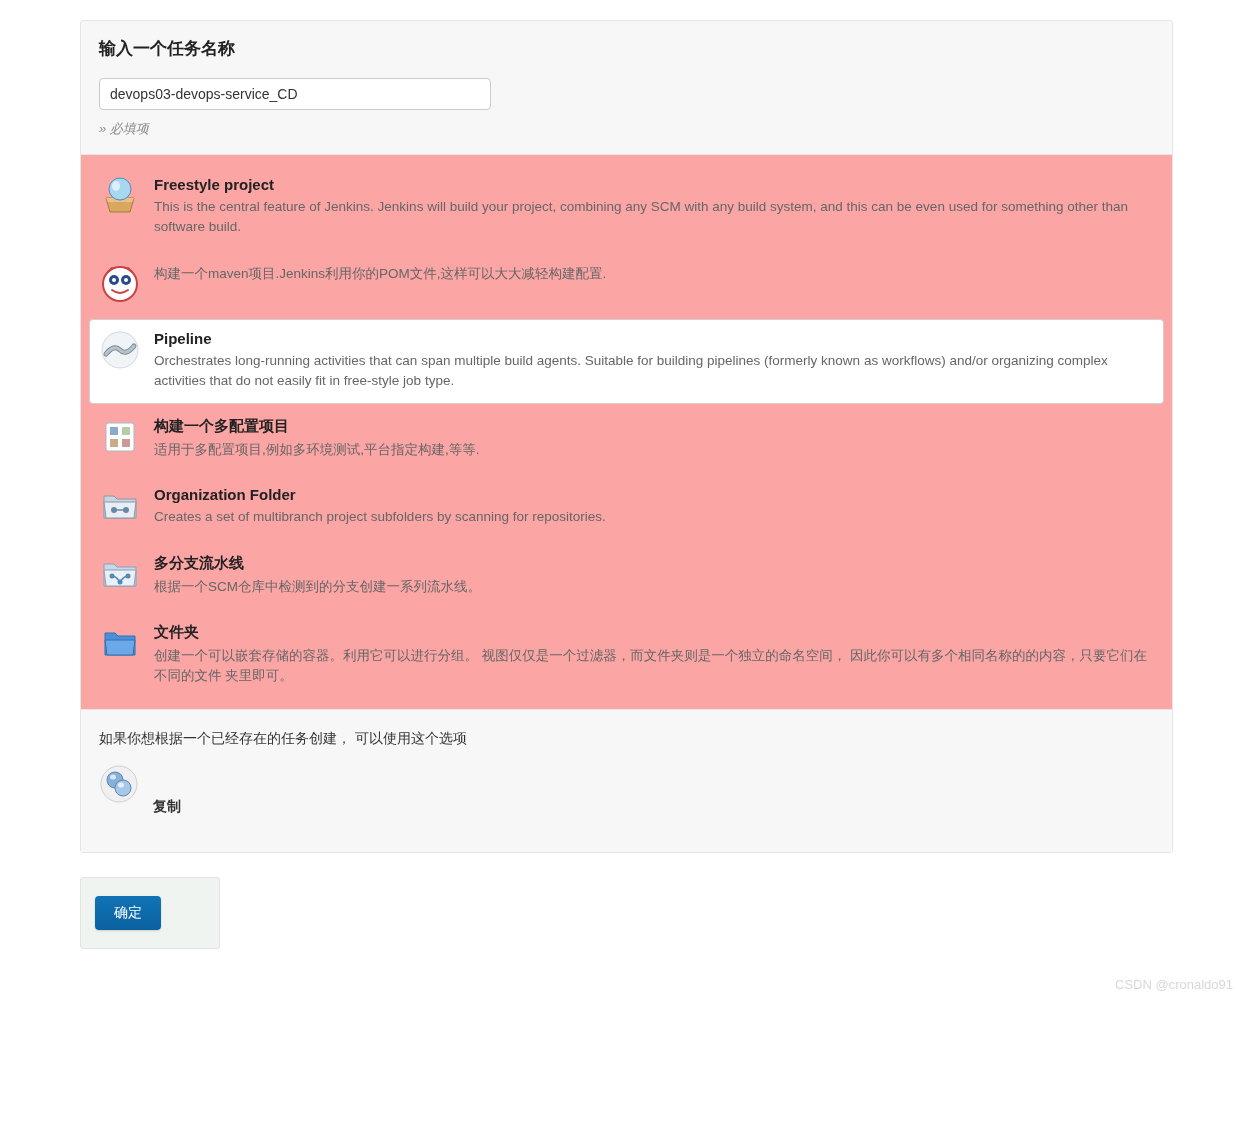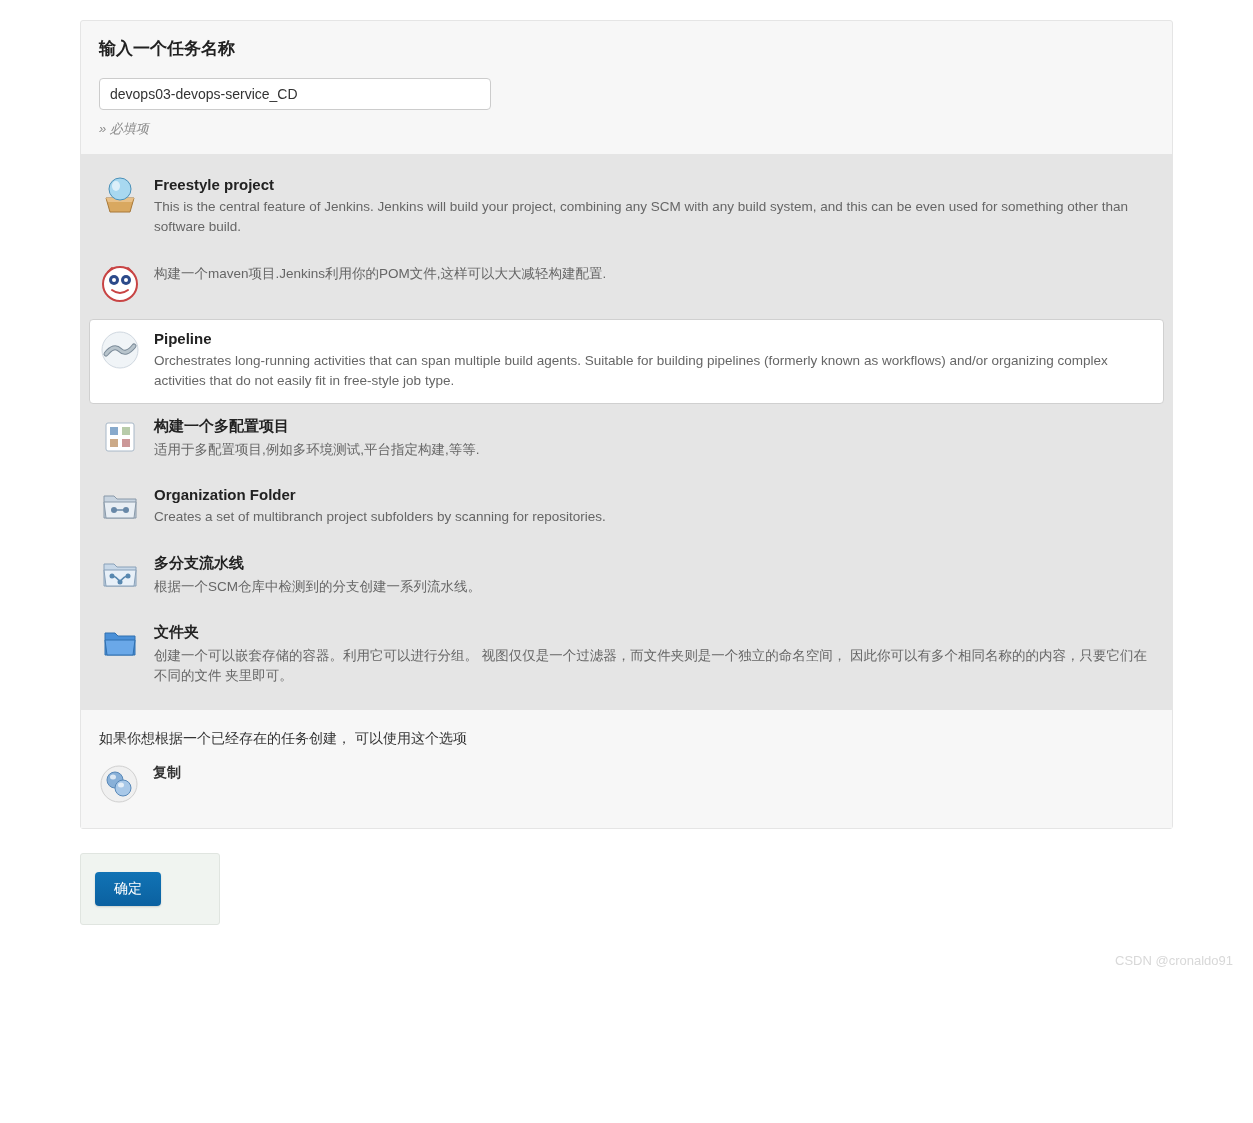--- a/index.html
+++ b/index.html
@@ -44,21 +44,21 @@
       color: #333;
     }
     .required-hint {
       margin-top: 10px;
       font-style: italic;
       color: #8a8a8a;
       font-size: 13px;
     }
     .items-section {
       padding: 8px 8px;
-      background: #e5e5e5;
+      background: #fca5a5;
     }
     .item {
       display: flex;
       align-items: flex-start;
       padding: 10px 10px 12px 10px;
       border: 1px solid transparent;
       border-radius: 4px;
       margin: 2px 0;
       cursor: pointer;
     }
@@ -112,20 +112,21 @@
       justify-content: center;
     }
     .copy-body {
       flex: 1;
     }
     .copy-label {
       font-size: 14px;
       font-weight: 600;
       color: #333;
       margin-bottom: 12px;
+      margin-top: 34px;
     }
     .copy-input {
       width: 390px;
       padding: 7px 10px;
       font-size: 13px;
       border: 1px solid #ccc;
       border-radius: 4px;
       background: #fff;
       color: #333;
     }

